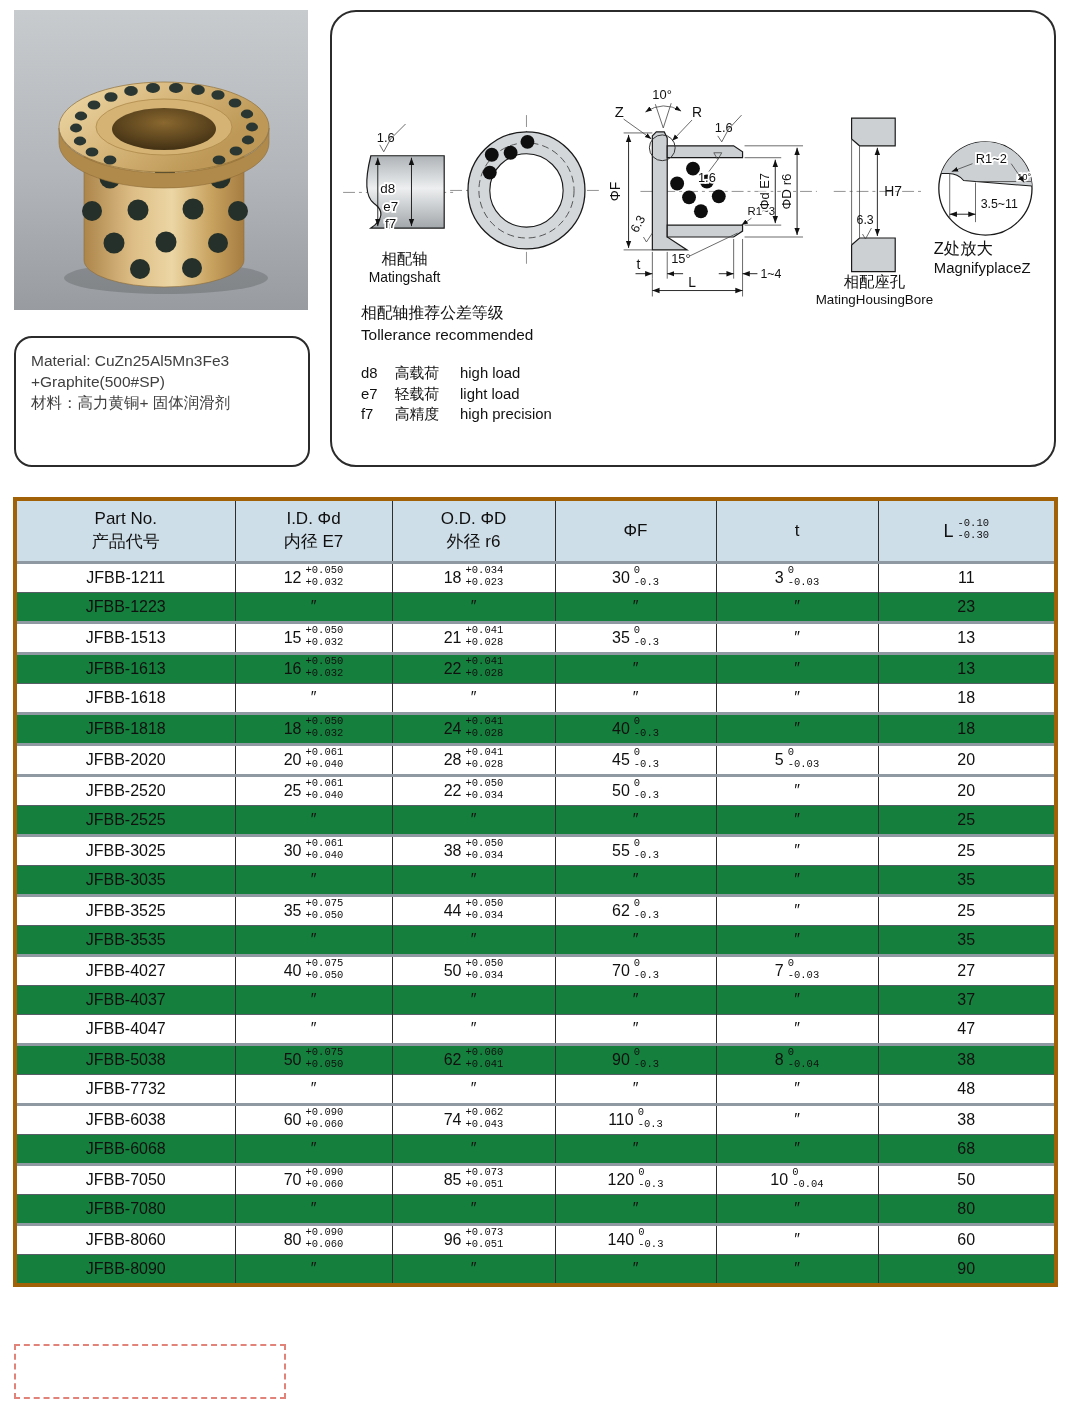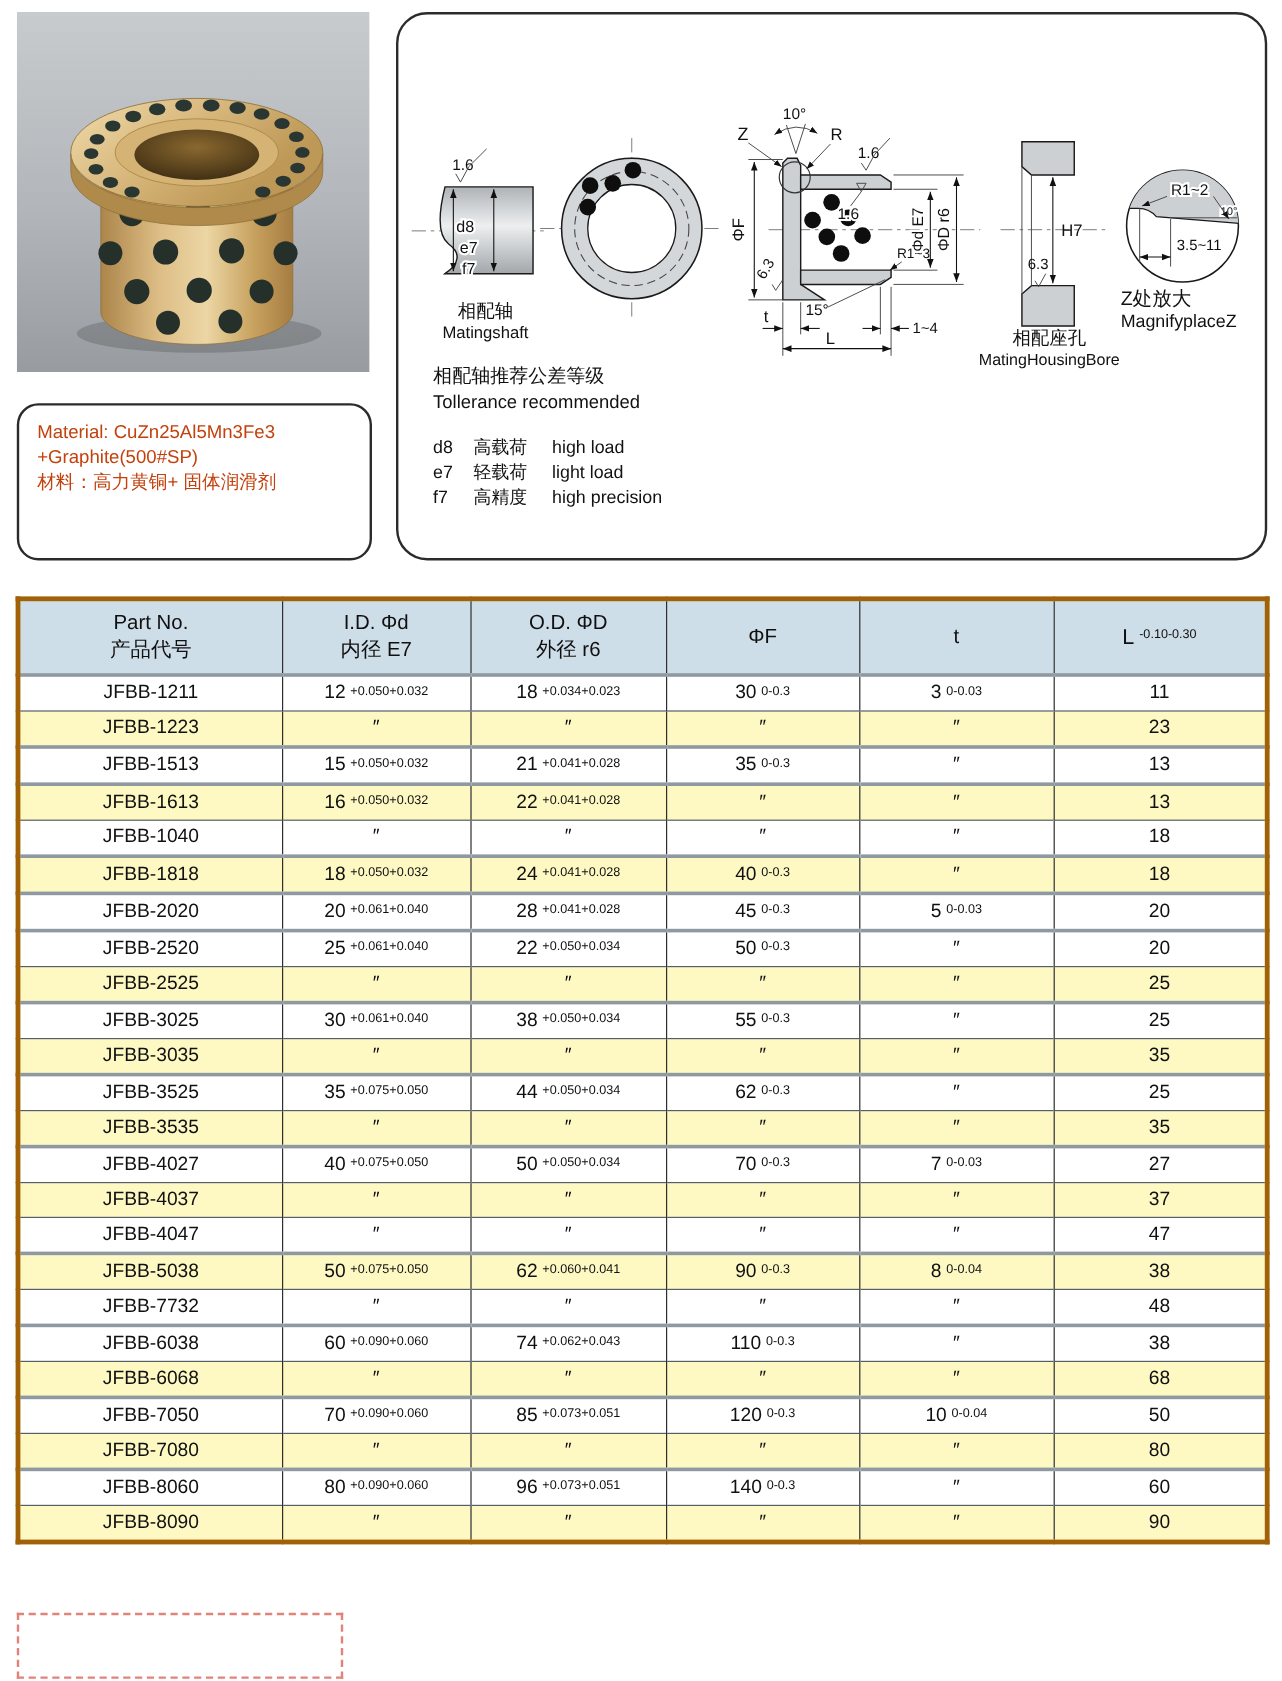--- a/index.html
+++ b/index.html
@@ -3,44 +3,44 @@
 <meta charset="utf-8">
 <style>
   html,body{margin:0;padding:0;background:#fff;}
   .page{position:relative;width:1068px;height:1401px;background:#ffffff;overflow:hidden;
         font-family:"Liberation Sans","DejaVu Sans",sans-serif;color:#111;}
   
   .photo{position:absolute;left:14px;top:10px;width:294px;height:300px;}
   
   .material-box{position:absolute;left:14px;top:336px;width:296px;height:131px;
     border:2px solid #2b2b2b;border-radius:18px;box-sizing:border-box;
-    padding:13px 15px;font-size:15.5px;line-height:1.34;color:#c2410c;}
+    padding:13px 15px;font-size:15.5px;line-height:1.34;color:#404040;}
   
   .drawing-box{position:absolute;left:330px;top:10px;width:726px;height:457px;
     border:2px solid #2b2b2b;border-radius:26px;box-sizing:border-box;}
   .drawing-box svg{position:absolute;left:0;top:0;width:100%;height:100%;}
   svg text{font-family:"Liberation Sans","DejaVu Sans",sans-serif;fill:#111;}
   .halo{stroke:#fff;stroke-width:3.5px;paint-order:stroke;}
   .cl{stroke:#777;stroke-width:0.8;stroke-dasharray:12 4 3 4;fill:none;}
   .thin{stroke:#444;stroke-width:0.8;fill:none;}
   .dim{stroke:#111;stroke-width:0.9;fill:none;}
   .part{fill:#ccd0d3;stroke:#1a1a1a;stroke-width:1.2;}
   
   table.parts{position:absolute;left:13px;top:497px;width:1041px;border-collapse:collapse;
     table-layout:fixed;border:4px solid #a16207;}
   table.parts th{background:#cedee9;font-weight:400;font-size:17px;height:56px;
     border-left:1px solid #2e2e2e;border-right:1px solid #2e2e2e;border-bottom:2px solid #1c1c1c;
     text-align:center;line-height:1.35;padding:2px 0;color:#101010;}
   table.parts td{height:28px;padding:0;text-align:center;font-size:16px;color:#101010;
     border-left:1px solid #2e2e2e;border-right:1px solid #2e2e2e;border-top:1px solid #555e64;}
   table.parts tr.grp td{border-top:3px solid #8f99a1;}
-  table.parts tr.alt{background:#fef9c3;}
+  table.parts tr.alt{background:#15803d;}
   .dimwrap{display:inline-flex;align-items:center;}
-  .tol{display:inline-flex;flex-direction:row;align-items:flex-start;font-size:10.5px;
-    line-height:1.12;margin-left:4px;transform:translateY(-1px);}
+  .tol{display:inline-flex;flex-direction:column;align-items:flex-start;font-size:10.5px;
+    line-height:1.12;margin-left:4px;transform:translateY(-1px);font-family:Liberation Mono, monospace;}
   .lwrap{display:inline-flex;align-items:center;}
   .lmain{font-size:18px;}
   td.ditto{font-size:12px;color:#222;}
   
   .order-box{position:absolute;left:14px;top:1344px;width:272px;height:55px;
     border:2px dashed #e2837a;box-sizing:border-box;padding:5px 11px;
     font-size:15.5px;line-height:1.5;white-space:pre;color:#151515;}
 </style>
 </head>
 <body>
@@ -412,21 +412,21 @@
               <span class="tol">
                 <span>+0.041</span>
                 <span>+0.028</span>
               </span>
             </span></td>
           <td class="ditto">″</td>
           <td class="ditto">″</td>
           <td>13</td>
         </tr>
         <tr class="">
-          <td>JFBB-1040</td>
+          <td>JFBB-1618</td>
           <td class="ditto">″</td>
           <td class="ditto">″</td>
           <td class="ditto">″</td>
           <td class="ditto">″</td>
           <td>18</td>
         </tr>
         <tr class="alt grp">
           <td>JFBB-1818</td>
           <td><span class="dimwrap">
               <span>18</span>

